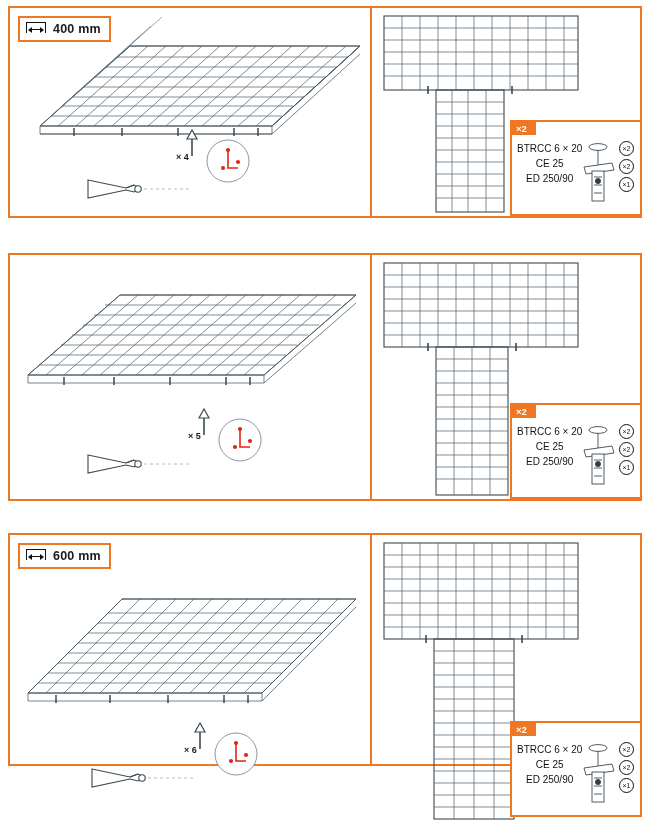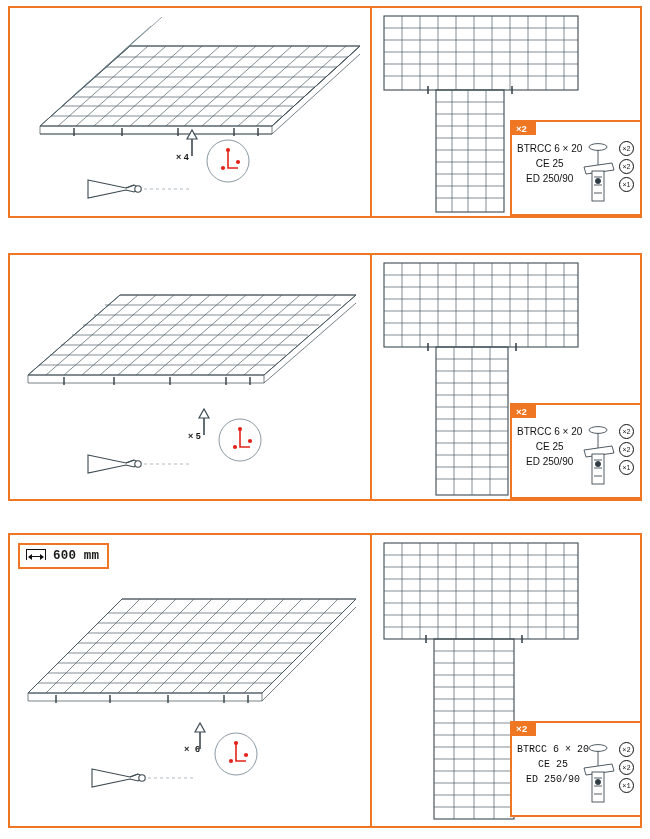--- a/index.html
+++ b/index.html
@@ -19,21 +19,21 @@
     width:634px;
     height:212px;
     border:2px solid #ef7622;
     box-sizing:border-box;
     background:#fff;
   }
   .panel.p1{top:6px;}
   .panel.p2{top:253px;}
   .panel.p3{top:533px;}
   .panel.p2{height:248px;}
-  .panel.p3{height:295px;font-family:Liberation Mono, monospace;}
+  .panel.p3{height:233px;}
 
   
   .divider{
     position:absolute;
     top:0;bottom:0;
     width:0;
     border-left:2px solid #ef7622;
   }
 
   
@@ -100,20 +100,29 @@
   }
 </style>
 </head>
 <body>
 
 <div class="page">
 
   <div class="panel p1">
     <div class="divider" style="left:360px"></div>
 
+    <div class="badge">
+      <span class="bicon">
+        <span class="top"></span>
+          <span class="lf"></span>
+          <span class="rt"></span>
+          <span class="ar"></span>
+      </span>
+      <span class="blabel">400 mm</span>
+    </div>
 
     <svg width="356" height="206" viewBox="0 0 356 206" style="position:absolute;left:0;top:2px">
       <g stroke="#5d7079" stroke-width="0.7" fill="none">
 
         <path d="M30 116 L120 36 L350 36 L262 116 Z" stroke="#3c4a52" stroke-width="1"></path>
 
         <path d="M41 106 L129 28" stroke="none"></path>
         <g stroke="#6d8089">
           <path d="M41 106 L130 26"></path>
             <path d="M52 96 L141 16"></path>

